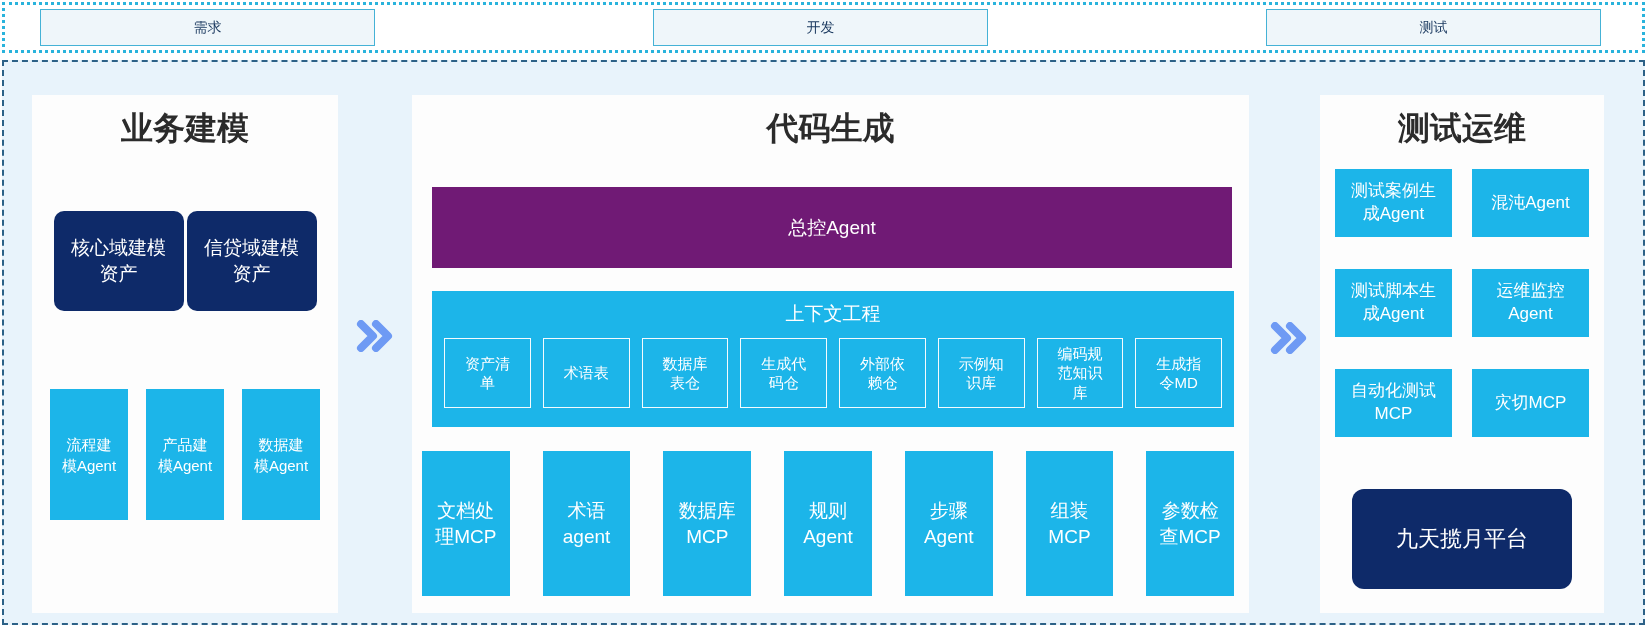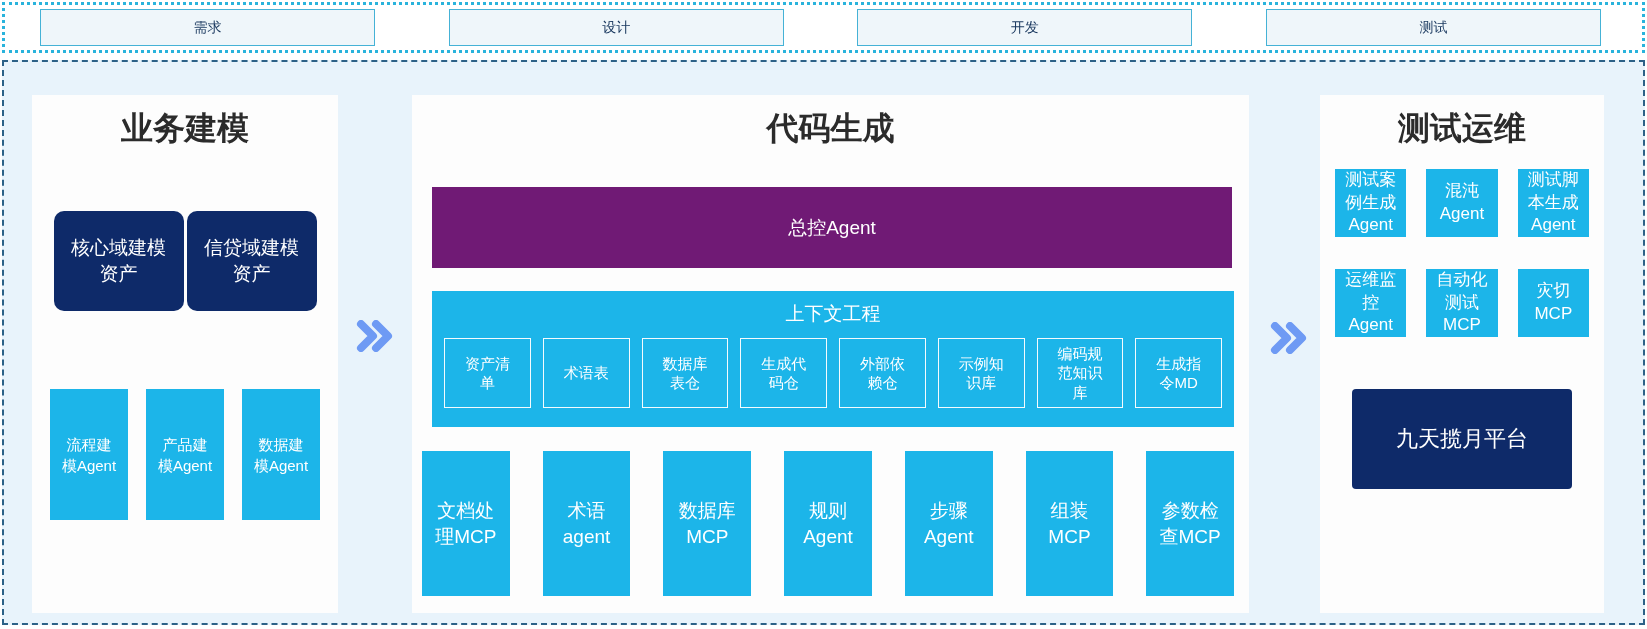--- a/index.html
+++ b/index.html
@@ -106,46 +106,45 @@
     flex: 1; height: 145px;
     background: #1cb5e9;
     color: #ffffff; font-size: 19px; line-height: 1.35;
     display: flex; align-items: center; justify-content: center;
     text-align: center; padding: 0 6px;
   }
 
   
   .test-grid {
     margin: 18px 15px 0;
-    display: grid; grid-template-columns: 1fr 1fr 1fr;
+    display: grid; grid-template-columns: 1fr 1fr;
     column-gap: 20px; row-gap: 32px;
   }
   .test-box {
     height: 68px;
     background: #1cb5e9;
     color: #ffffff; font-size: 17px; line-height: 1.35;
     display: flex; align-items: center; justify-content: center;
     text-align: center; padding: 0 10px;
   }
   .platform-box {
     margin: 52px auto 0; width: 220px; height: 100px;
-    background: #0e2a69; border-radius: 4px;
+    background: #0e2a69; border-radius: 12px;
     color: #ffffff; font-size: 22px;
     display: flex; align-items: center; justify-content: center;
     text-align: center;
   }
 </style>
 </head>
 <body>
 
 <div class="page">
 
   <div class="top-band">
     <div class="phase-box">需求</div>
-    <div class="phase-box">设计</div>
     <div class="phase-box">开发</div>
     <div class="phase-box">测试</div>
   </div>
 
   <div class="main-band">
 
     <section class="panel panel-business">
       <h2 class="panel-title">业务建模</h2>
       <div class="asset-row">
         <div class="asset-box">核心域建模资产</div>

